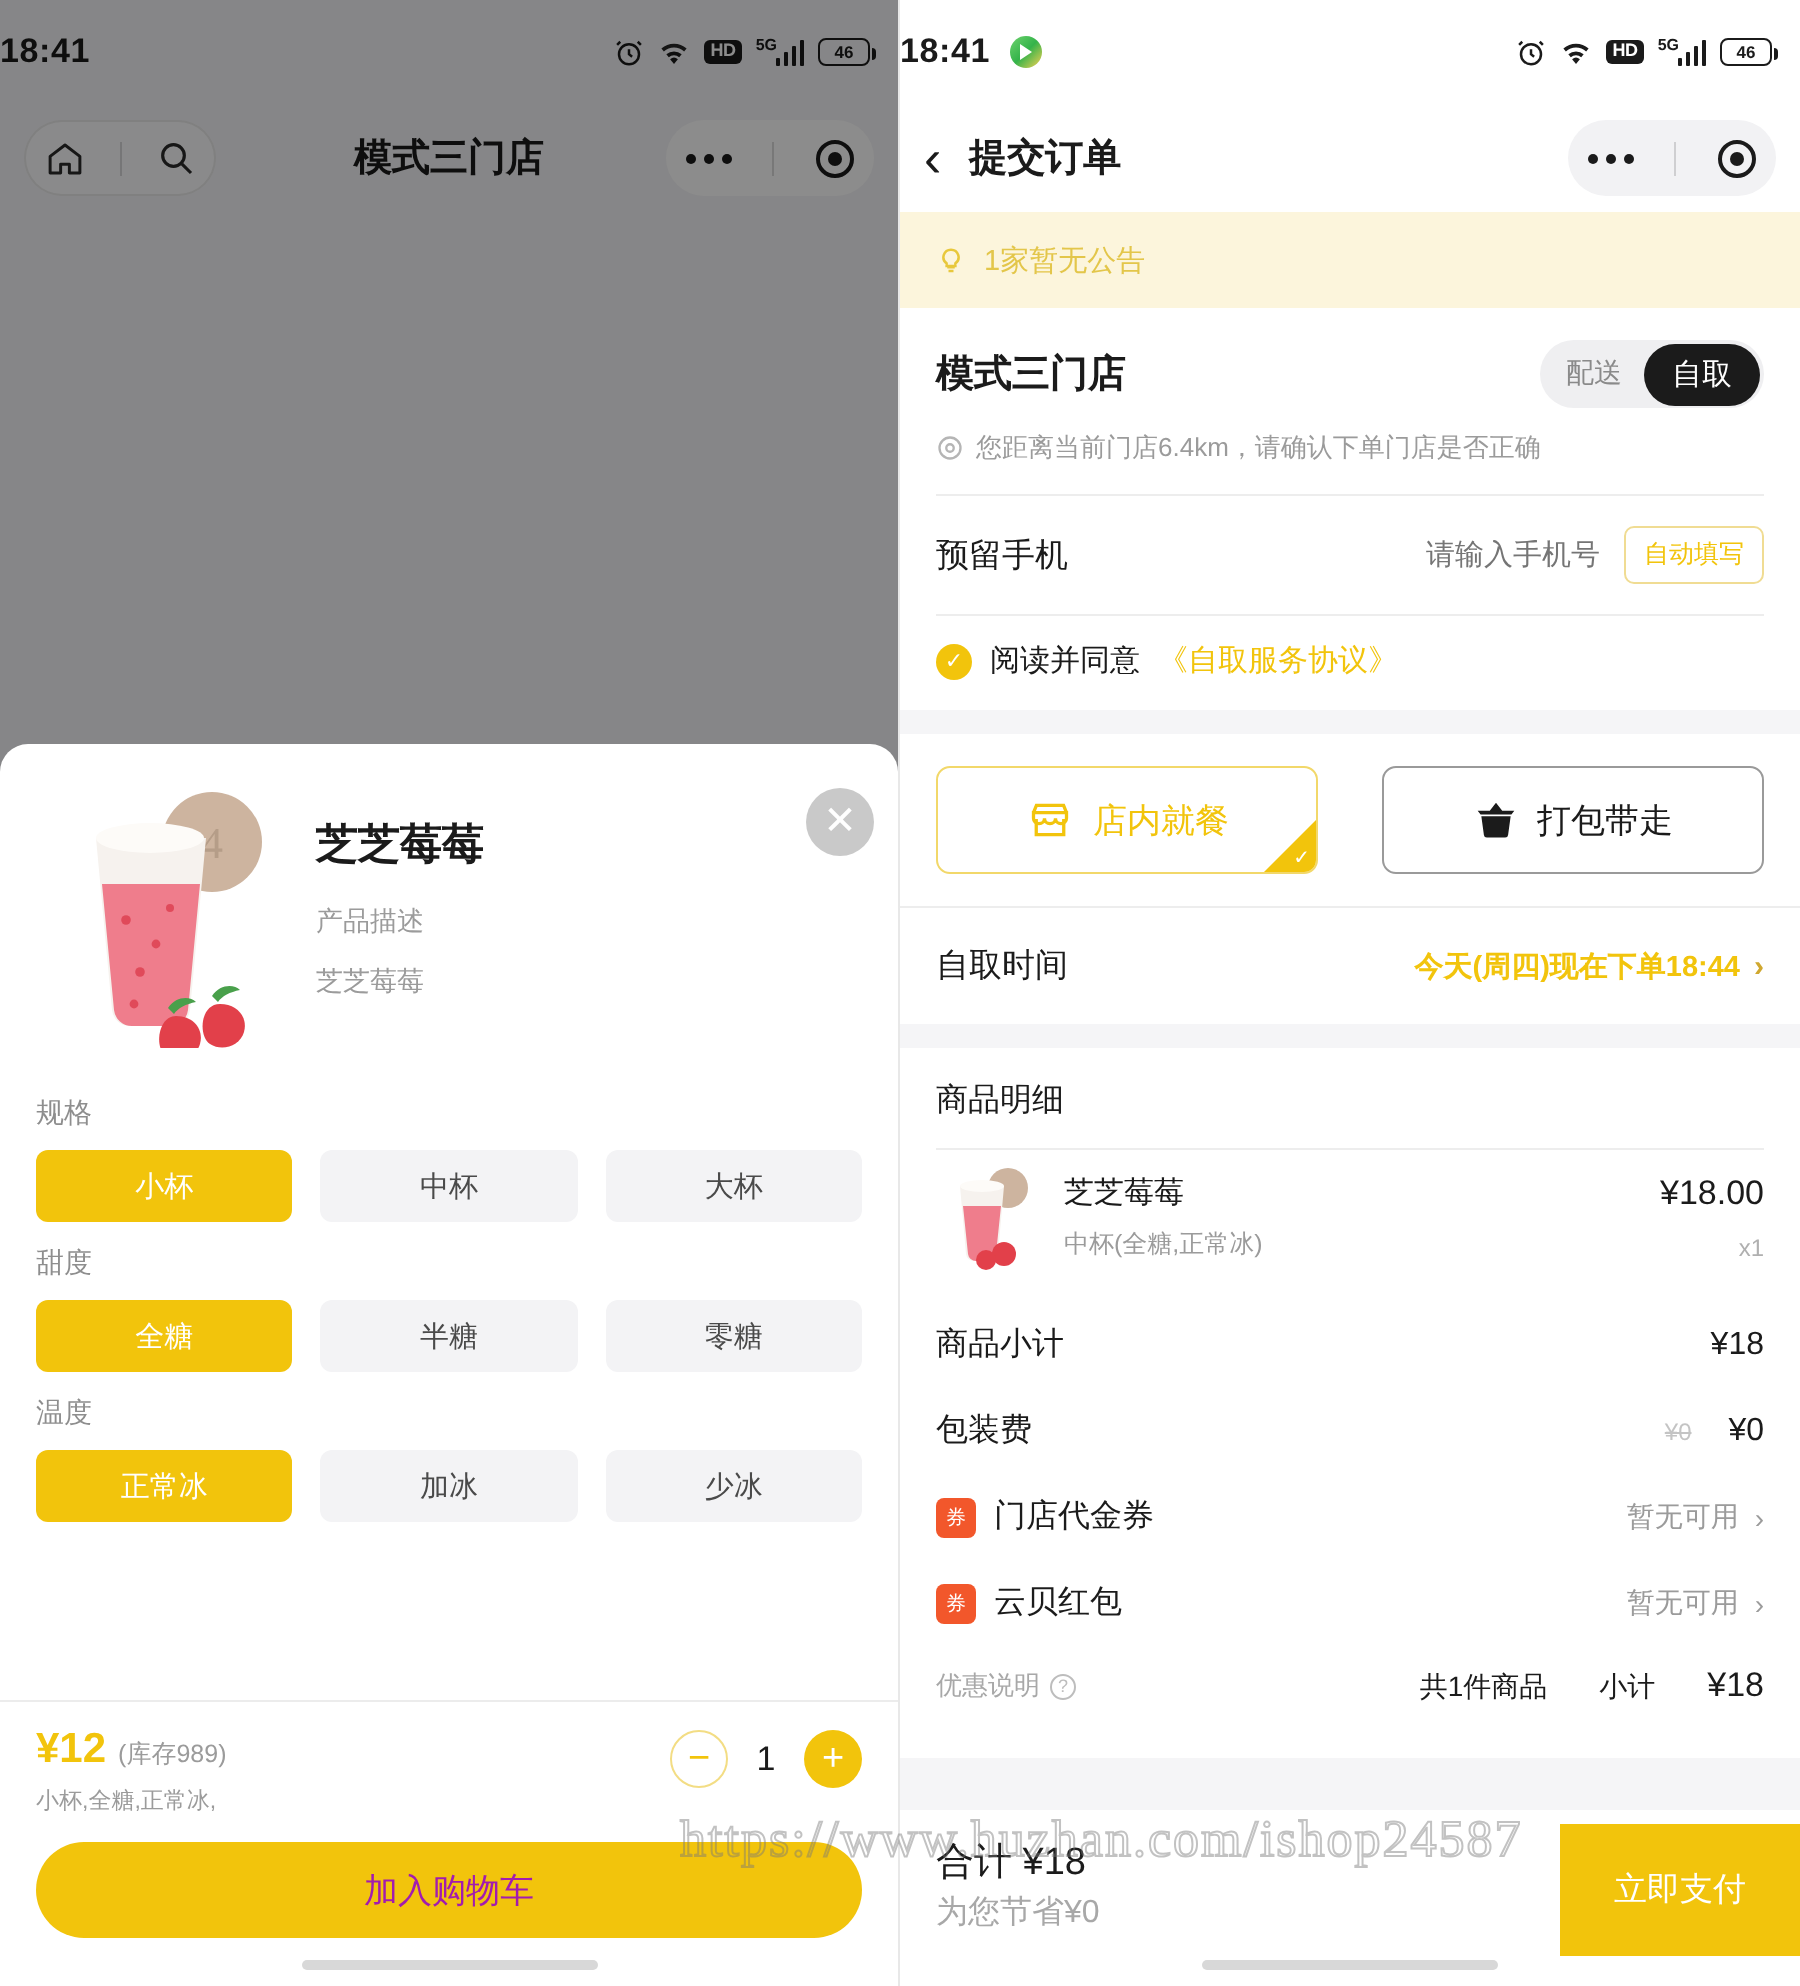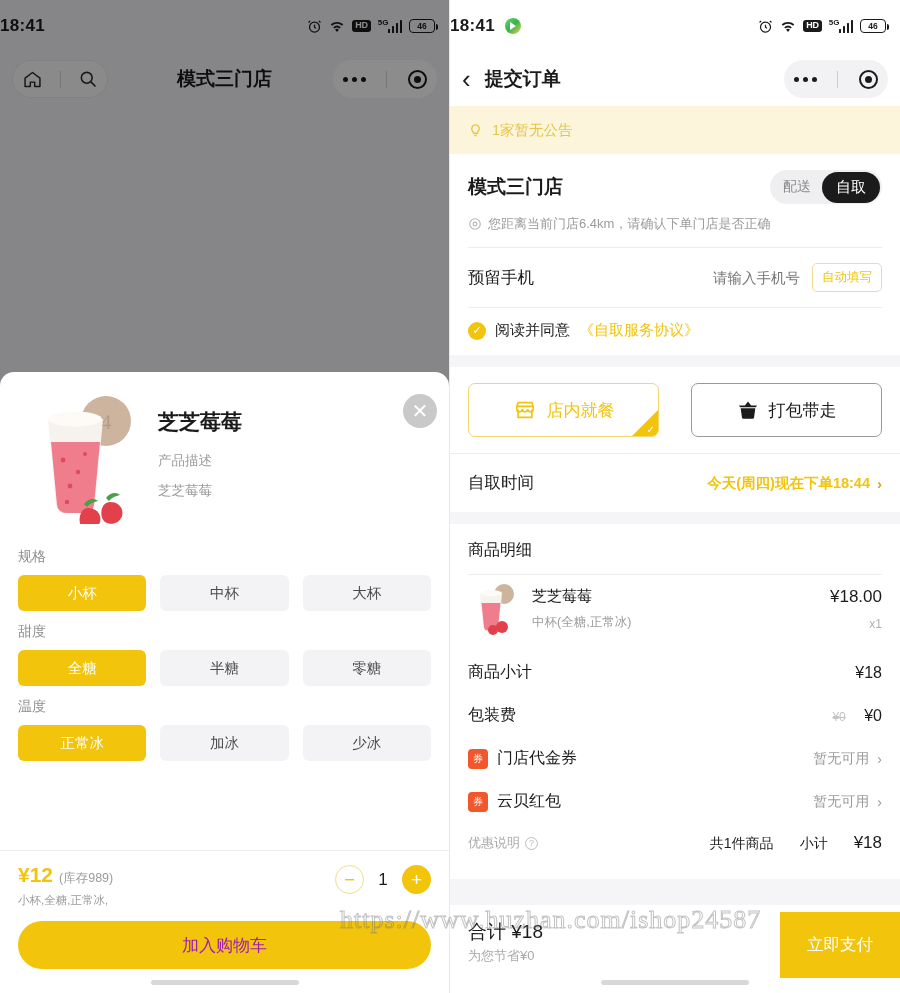--- a/index.html
+++ b/index.html
@@ -203,21 +203,21 @@
   .promo-left { display:flex; align-items:center; gap:5px; font-size: 13px; color:#a8a8a8; }
   .qmark { width: 13px; height:13px; border:1px solid #bdbdbd; border-radius:50%; font-size:9px; color:#bdbdbd; display:flex;align-items:center;justify-content:center;}
   .promo-right { display:flex; align-items:baseline; gap: 26px; font-size: 14px; color:#1b1b1b; }
   .promo-total { font-size: 17px; }
   .paybar {
     position:absolute; left:0; right:0; bottom:0; height: 88px; background:#fff;
     display:flex; align-items:center; justify-content:space-between; padding: 0 0 0 18px; z-index: 20;
   }
   .pay-left { padding-bottom: 14px; }
   .pay-total { font-size: 19px; color:#1b1b1b; }
-  .pay-save { font-size: 13px; color:#a8a8a8; margin-top: 2px; }
+  .pay-save { font-size: 16px; color:#a8a8a8; margin-top: 2px; }
   .pay-btn {
     width: 120px; height: 66px; background:#f2c40c; color:#fff; font-size: 16.5px;
     display:flex; align-items:center; justify-content:center; margin-bottom: 8px;
   }
   .r-home-bar { position:absolute; bottom: 8px; left: 50%; transform: translateX(-50%); width:148px;height:5px;border-radius:3px;background:#d8d8d8; z-index: 21;}
 
   
   .watermark {
     position:absolute; left: 340px; top: 905px; z-index: 60; pointer-events:none;
     font-family: "Liberation Serif", "DejaVu Serif", serif; font-size: 26px;

